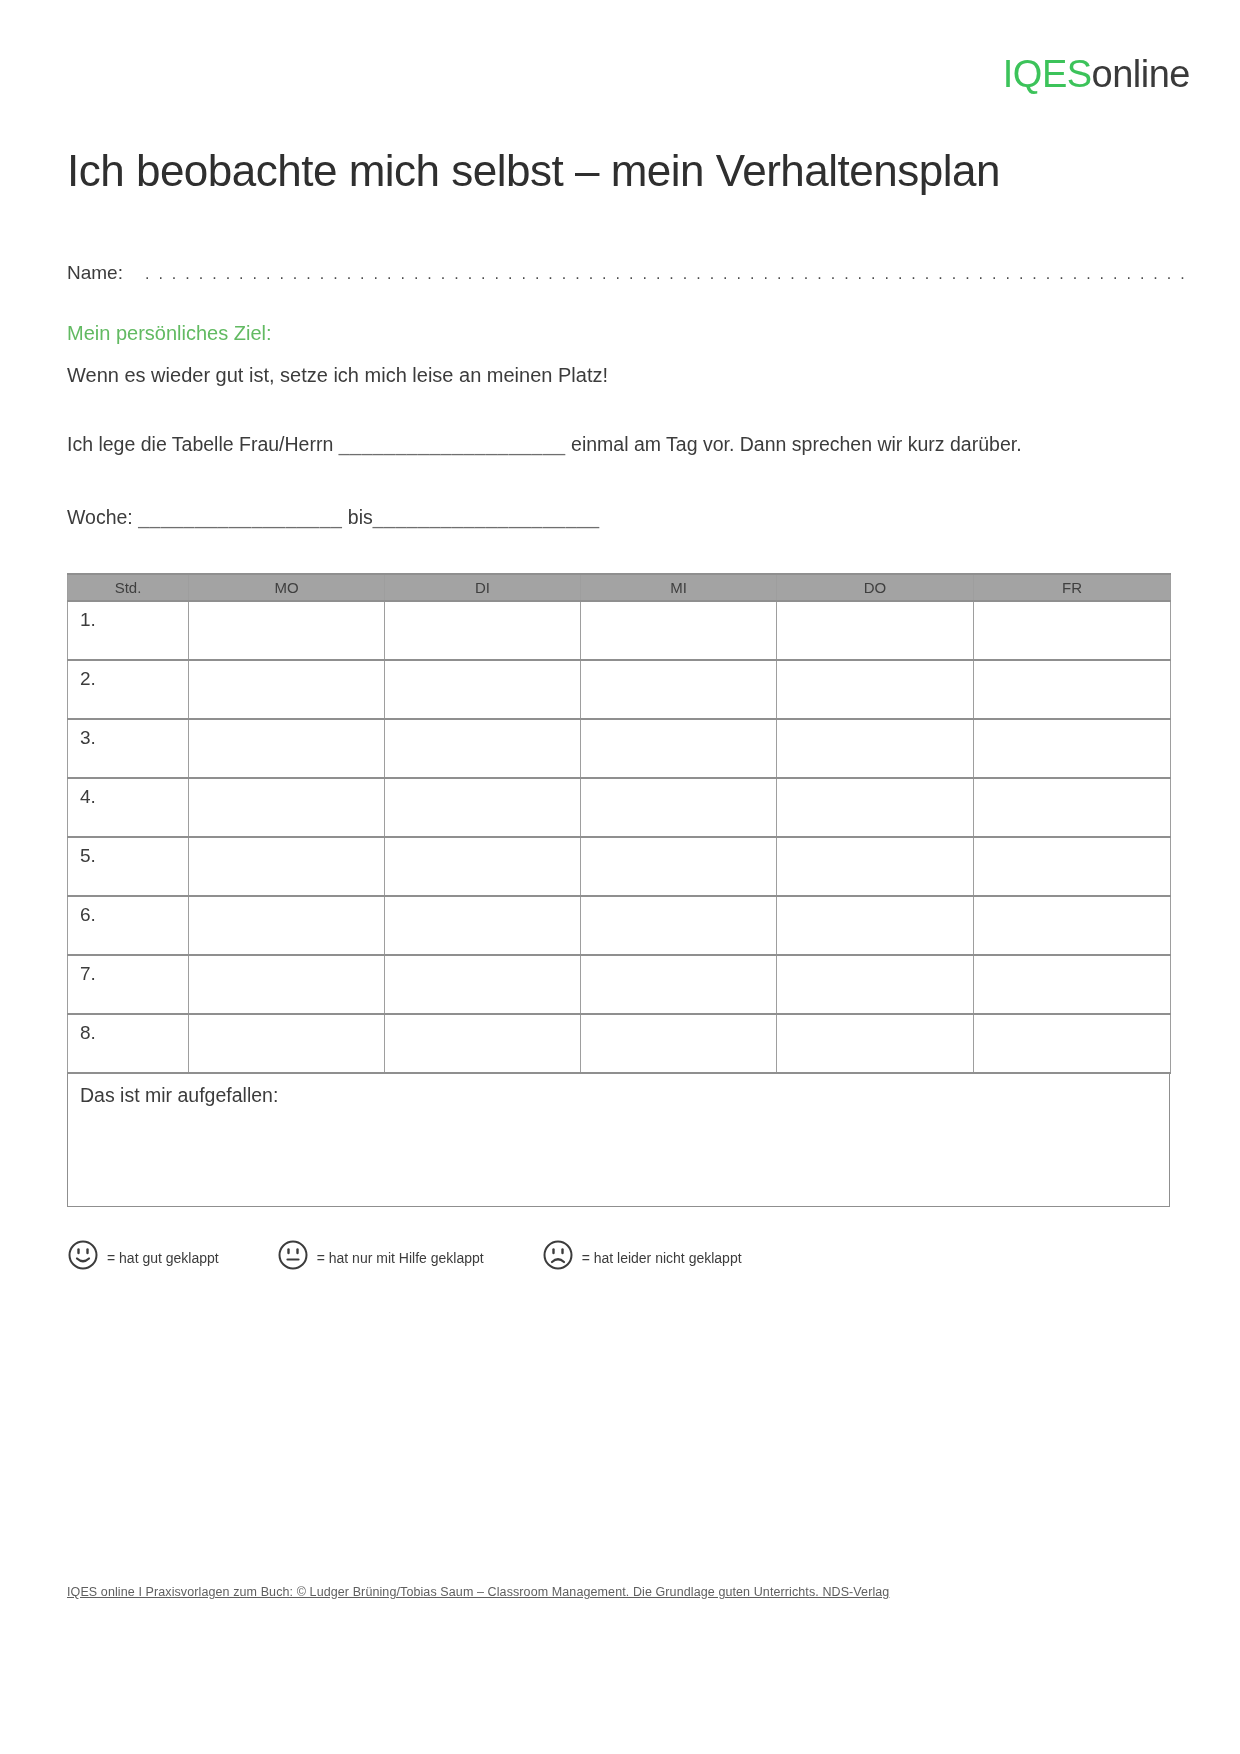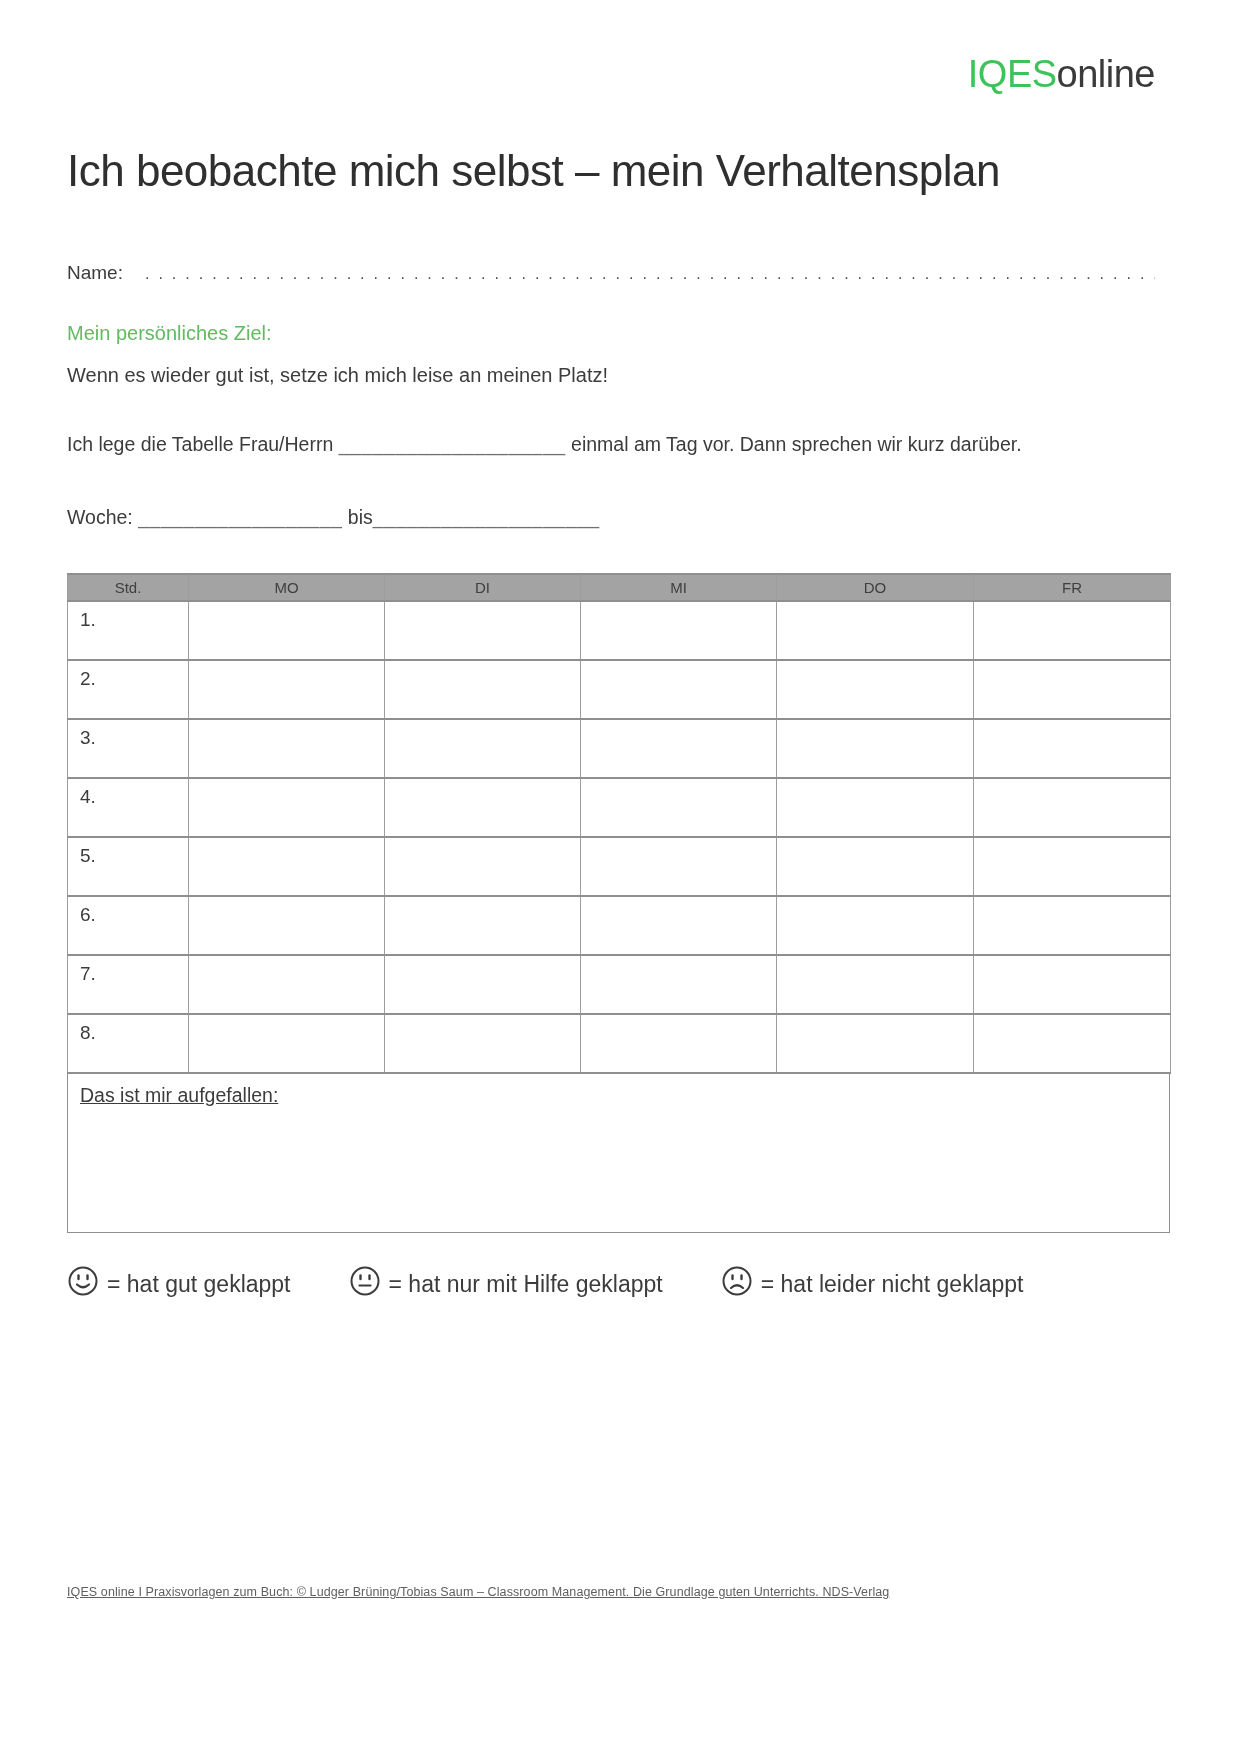--- a/index.html
+++ b/index.html
@@ -6,21 +6,21 @@
   html, body { background: #ffffff; }
   body {
     width: 1240px;
     height: 1754px;
     position: relative;
     font-family: "Liberation Sans", "DejaVu Sans", sans-serif;
     color: #3c3c3c;
     overflow: hidden;
   }
   .page {
-    padding: 0 85px 0 67px;
+    padding: 0 50px 0 67px;
     width: 1240px;
   }
 
   
   .logo-row {
     margin-top: 54px;
     text-align: right;
     font-size: 38px;
     font-weight: 300;
     letter-spacing: -0.5px;
@@ -109,35 +109,34 @@
   table.plan td {
     height: 59px;
     vertical-align: top;
     font-size: 19px;
     padding: 7px 0 0 12px;
     color: #3c3c3c;
   }
 
   .notes-box {
     width: 1103px;
-    height: 159px;
+    height: 133px;
     border: 1px solid #8f8f8f;
     border-top: none;
     font-size: 19.5px;
     padding: 10px 0 0 12px;
-    text-decoration: underline;
   }
 
   
   .legend {
     margin-top: 32px;
     display: flex;
     align-items: flex-end;
     gap: 58px;
-    font-size: 23px;
+    font-size: 14px;
   }
   .legend-item { display: flex; align-items: flex-end; }
   .legend-item svg { display: block; margin-bottom: -1px; }
   .legend-label { margin-left: 8px; line-height: 23px; }
 
   
   .footer {
     position: absolute;
     left: 67px;
     top: 1585px;

